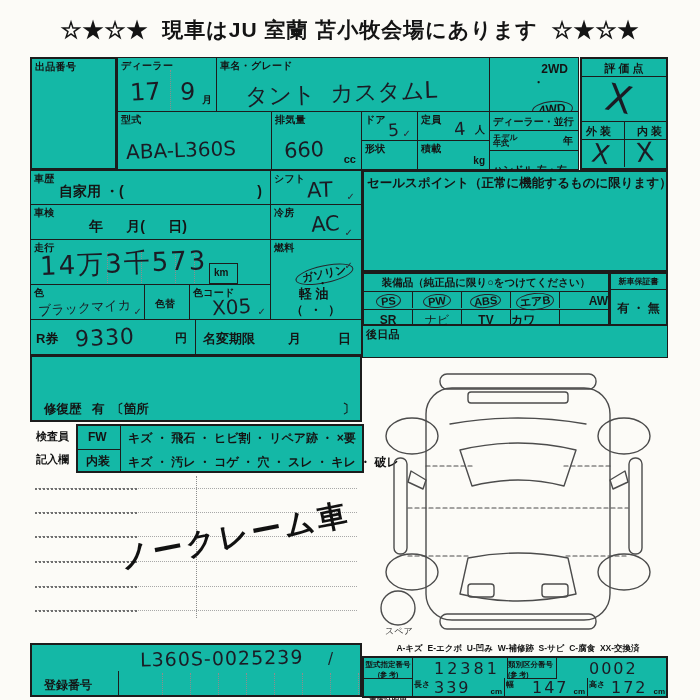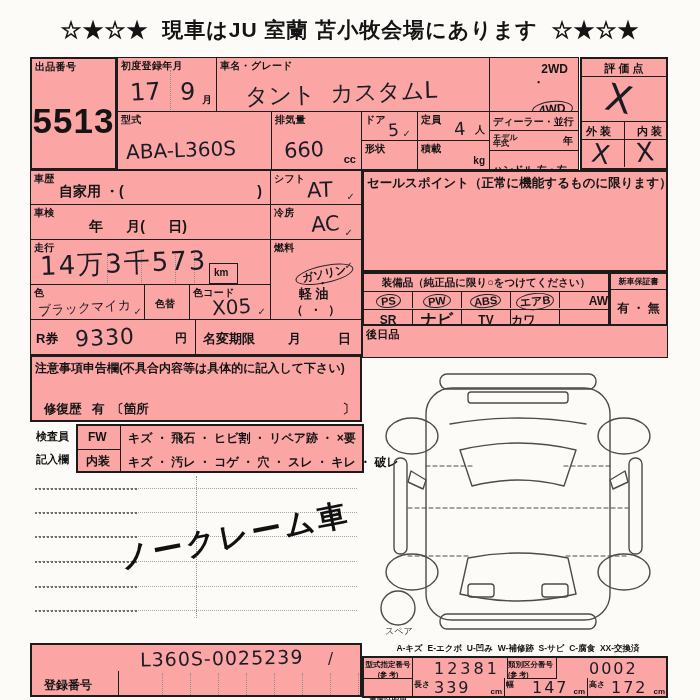--- a/index.html
+++ b/index.html
@@ -1,42 +1,41 @@
 <!DOCTYPE html>
 <html><head>
 <meta charset="utf-8">
 <style>
   html,body{margin:0;padding:0}
   body{width:700px;height:700px;position:relative;background:#fcfbf7;
        font-family:"Liberation Sans",sans-serif;color:#161616;overflow:hidden}
-  .cell{position:absolute;border:1.3px solid #1c1c1c;box-sizing:border-box;background:#fca5a5}
+  .cell{position:absolute;border:1.3px solid #1c1c1c;box-sizing:border-box;background:#14b8a6}
   .thick{border-width:2.5px}
   .med{border-width:2px}
   .lbl{position:absolute;font-size:10px;font-weight:bold;color:#141414;top:1px;left:3px;white-space:pre;letter-spacing:.3px}
   .pr{position:absolute;font-weight:bold;color:#141414;white-space:pre}
   .hw{position:absolute;font-family:"DejaVu Sans",sans-serif;color:#1b1b24;white-space:pre;font-weight:500}
   .circ{display:inline-block;border:1.7px solid #26262c;border-radius:50%;padding:0 6px 1px;transform:rotate(-5deg)}
   .dotv{position:absolute;border-left:1.5px dotted #8d8d8d;width:0}
   .doth{position:absolute;border-top:1.6px dotted #a8a8a8;height:0}
   .dothd{position:absolute;border-top:2px dotted #6f6f6f;height:0}
   .ck{font-size:10px;color:#2a2a33;font-family:"DejaVu Sans",sans-serif}
   svg{position:absolute;overflow:visible}
 </style>
 </head>
 <body>
 
 <div class="pr" style="top:16px;left:0;width:700px;text-align:center;font-size:21px;letter-spacing:1px">☆★☆★  現車はJU 室蘭 苫小牧会場にあります  ☆★☆★</div>
 
 <div class="cell thick" style="left:30px;top:57px;width:87px;height:113px">
   <span class="lbl">出品番号</span>
-  <span class="pr" style="left:0;right:0;top:42px;text-align:center;font-size:35px;letter-spacing:1px">5513</span>
 </div>
 
 <div class="cell" style="left:117px;top:57px;width:100px;height:55px">
-  <span class="lbl">初度登録年月</span>
+  <span class="lbl">ディーラー</span>
   <span class="dotv" style="left:52px;top:12px;height:42px"></span>
   <span class="hw" style="left:12px;top:20px;font-size:24px;transform:rotate(-3deg)">17</span>
   <span class="hw" style="left:62px;top:20px;font-size:24px">9</span>
   <span class="pr" style="right:4px;bottom:4px;font-size:10px">月</span>
 </div>
 
 <div class="cell" style="left:216px;top:57px;width:274px;height:55px">
   <span class="lbl">車名・グレード</span>
   <span class="hw" style="left:28px;top:20px;font-size:23px;transform:rotate(-2deg)">タント  カスタムL</span>
 </div>
@@ -167,21 +166,20 @@
   <span class="hw" style="left:44px;top:5px;font-size:22px;letter-spacing:1px;transform:rotate(-3deg)">9330</span>
   <span class="pr" style="right:8px;top:10px;font-size:12px">円</span>
 </div>
 <div class="cell" style="left:195px;top:319px;width:167px;height:36px">
   <span class="pr" style="left:7px;top:10px;font-size:13px">名変期限</span>
   <span class="pr" style="left:92px;top:10px;font-size:13px">月</span>
   <span class="pr" style="right:10px;top:10px;font-size:13px">日</span>
 </div>
 
 <div class="cell med" style="left:30px;top:355px;width:332px;height:67px">
-  <span class="pr" style="left:3px;top:3px;font-size:12px">注意事項申告欄(不具合内容等は具体的に記入して下さい)</span>
   <span class="pr" style="left:12px;top:44px;font-size:12.5px">修復歴   有  〔箇所</span>
   <span class="pr" style="right:5px;top:44px;font-size:12.5px">〕</span>
 </div>
 
 <span class="pr" style="left:36px;top:429px;font-size:11px">検査員</span>
 <span class="pr" style="left:36px;top:452px;font-size:11px">記入欄</span>
 <div class="cell med" style="left:76px;top:424px;width:288px;height:49px">
   <div style="position:absolute;left:0;top:0;width:42px;height:23px;border-right:1.3px solid #1c1c1c;border-bottom:1.3px solid #1c1c1c">
     <span class="pr" style="left:10px;top:4px;font-size:12px">FW</span>
   </div>
@@ -202,21 +200,21 @@
   </div>
   <div style="position:absolute;left:0;top:17px;right:0;height:17px;display:flex">
     <div style="flex:1;border-right:1.3px solid #1c1c1c;text-align:center"><span class="circ" style="font-size:11px;font-weight:bold;padding:0 4px">PS</span></div>
     <div style="flex:1;border-right:1.3px solid #1c1c1c;text-align:center"><span class="circ" style="font-size:11px;font-weight:bold;padding:0 4px">PW</span></div>
     <div style="flex:1;border-right:1.3px solid #1c1c1c;text-align:center"><span class="circ" style="font-size:11px;font-weight:bold;padding:0 3px">ABS</span></div>
     <div style="flex:1;border-right:1.3px solid #1c1c1c;text-align:center"><span class="circ" style="font-size:11px;font-weight:bold;padding:0 3px">エアB</span></div>
     <div style="flex:1;text-align:right"><span style="font-size:12px;font-weight:bold">AW</span></div>
   </div>
   <div style="position:absolute;left:0;top:35px;right:0;height:17px;display:flex;border-top:1.3px solid #1c1c1c">
     <div style="flex:1;border-right:1.3px solid #1c1c1c;text-align:center"><span style="font-size:12px;font-weight:bold">SR</span></div>
-    <div style="flex:1;border-right:1.3px solid #1c1c1c;text-align:center"><span style="font-size:16px;font-weight:bold">ナビ</span></div>
+    <div style="flex:1;border-right:1.3px solid #1c1c1c;text-align:center"><span style="font-size:12px;font-weight:normal">ナビ</span></div>
     <div style="flex:1;border-right:1.3px solid #1c1c1c;text-align:center"><span style="font-size:12px;font-weight:bold">TV</span></div>
     <div style="flex:1;border-right:1.3px solid #1c1c1c;"><span style="font-size:12px;font-weight:bold">カワ</span></div>
     <div style="flex:1"><span></span></div>
   </div>
 </div>
 
 <div class="cell med" style="left:609px;top:272px;width:59px;height:54px">
   <div style="position:absolute;left:0;top:0;right:0;height:15px;border-bottom:1.3px solid #1c1c1c">
     <span class="pr" style="left:0;right:0;top:2px;text-align:center;font-size:8px">新車保証書</span>
   </div>

